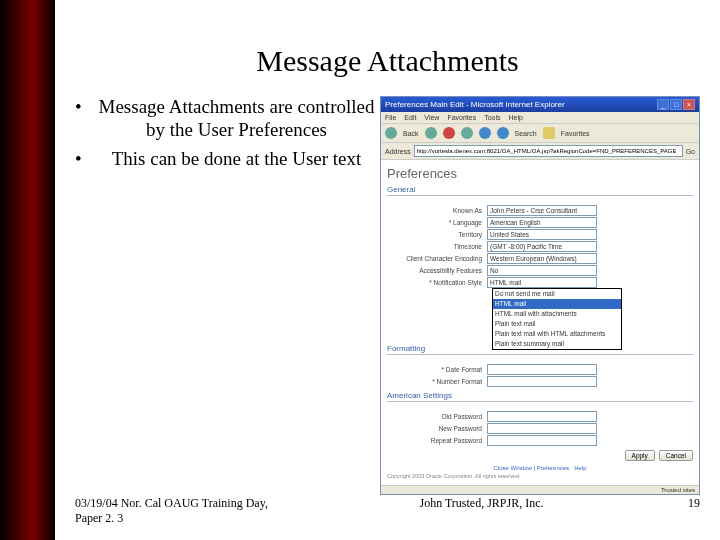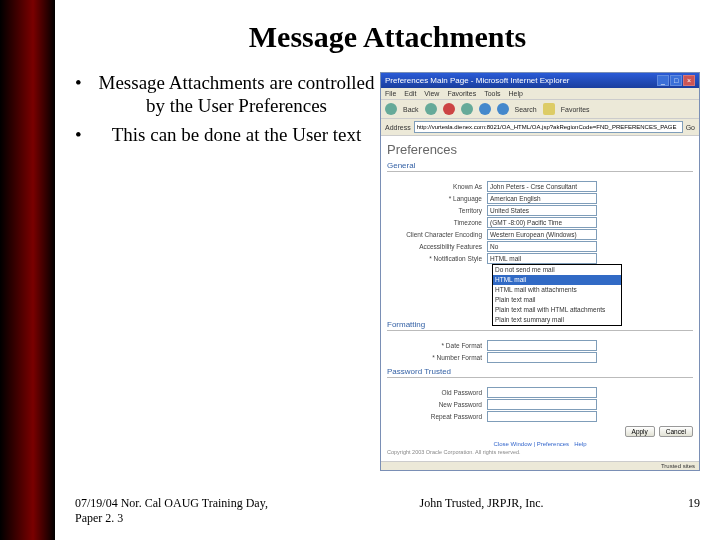--- a/index.html
+++ b/index.html
@@ -22,23 +22,23 @@
   .slide {
     position: absolute;
     left: 55px; top: 0;
     width: 665px;
     height: 540px;
     background: #fff;
   }
   .title {
     text-align: center;
     font-size: 30px;
-    margin-top: 20px;
+    margin-top: 44px;
     margin-bottom: 18px;
-    font-weight: bold;
+    font-weight: normal;
   }
   .content {
     display: flex;
     padding: 0 10px 0 20px;
   }
   .bullets {
     width: 305px;
     font-size: 19px;
     line-height: 1.2;
     text-align: center;
@@ -161,21 +161,21 @@
   <div class="content">
     <div class="bullets">
       <ul>
         <li>Message Attachments are controlled by the User Preferences</li>
         <li>This can be done at the User text</li>
       </ul>
     </div>
 
     <div class="screenshot">
       <div class="win-title">
-        <span>Preferences Main Page - Microsoft Internet Explorer</span>
+        <span>Preferences Main Edit - Microsoft Internet Explorer</span>
         <div class="win-ctrls">
           <span>_</span>
           <span>□</span>
           <span>×</span>
         </div>
       </div>
       <div class="menubar">
         <span>File</span>
         <span>Edit</span>
         <span>View</span>
@@ -247,21 +247,21 @@
         <div class="section-h" style="margin-top:56px">Formatting</div>
         <div class="field-row">
             <span class="lbl">* Date Format</span>
             <span class="val sel"></span>
           </div>
         <div class="field-row">
             <span class="lbl">* Number Format</span>
             <span class="val sel"></span>
           </div>
 
-        <div class="section-h">Password Trusted</div>
+        <div class="section-h">American Settings</div>
         <div class="field-row">
             <span class="lbl">Old Password</span>
             <span class="val"></span>
           </div>
         <div class="field-row">
             <span class="lbl">New Password</span>
             <span class="val"></span>
           </div>
         <div class="field-row">
             <span class="lbl">Repeat Password</span>
@@ -280,17 +280,17 @@
         <div class="copyright">Copyright 2003 Oracle Corporation. All rights reserved.</div>
       </div>
       <div class="statusbar">
         <span></span>
         <span>Trusted sites</span>
       </div>
     </div>
   </div>
 
   <div class="footer">
-    <span class="left">07/19/04 Nor. Cal OAUG Training Day, Paper 2. 3</span>
+    <span class="left">03/19/04 Nor. Cal OAUG Training Day, Paper 2. 3</span>
     <span>John Trusted, JRPJR, Inc.</span>
     <span>19</span>
   </div>
 </div>
 
 </body></html>

